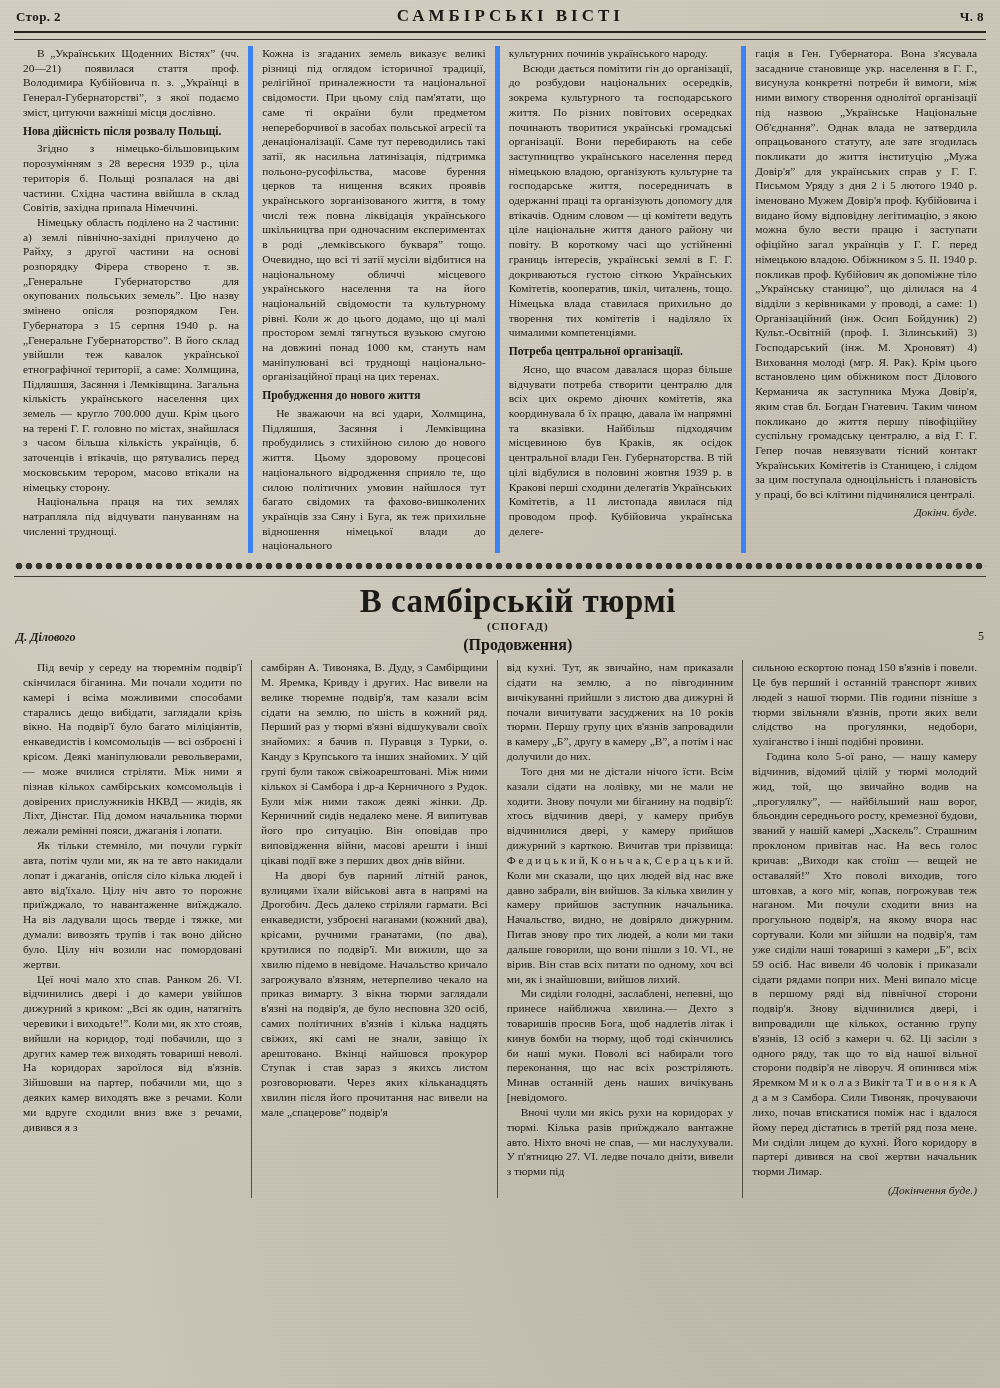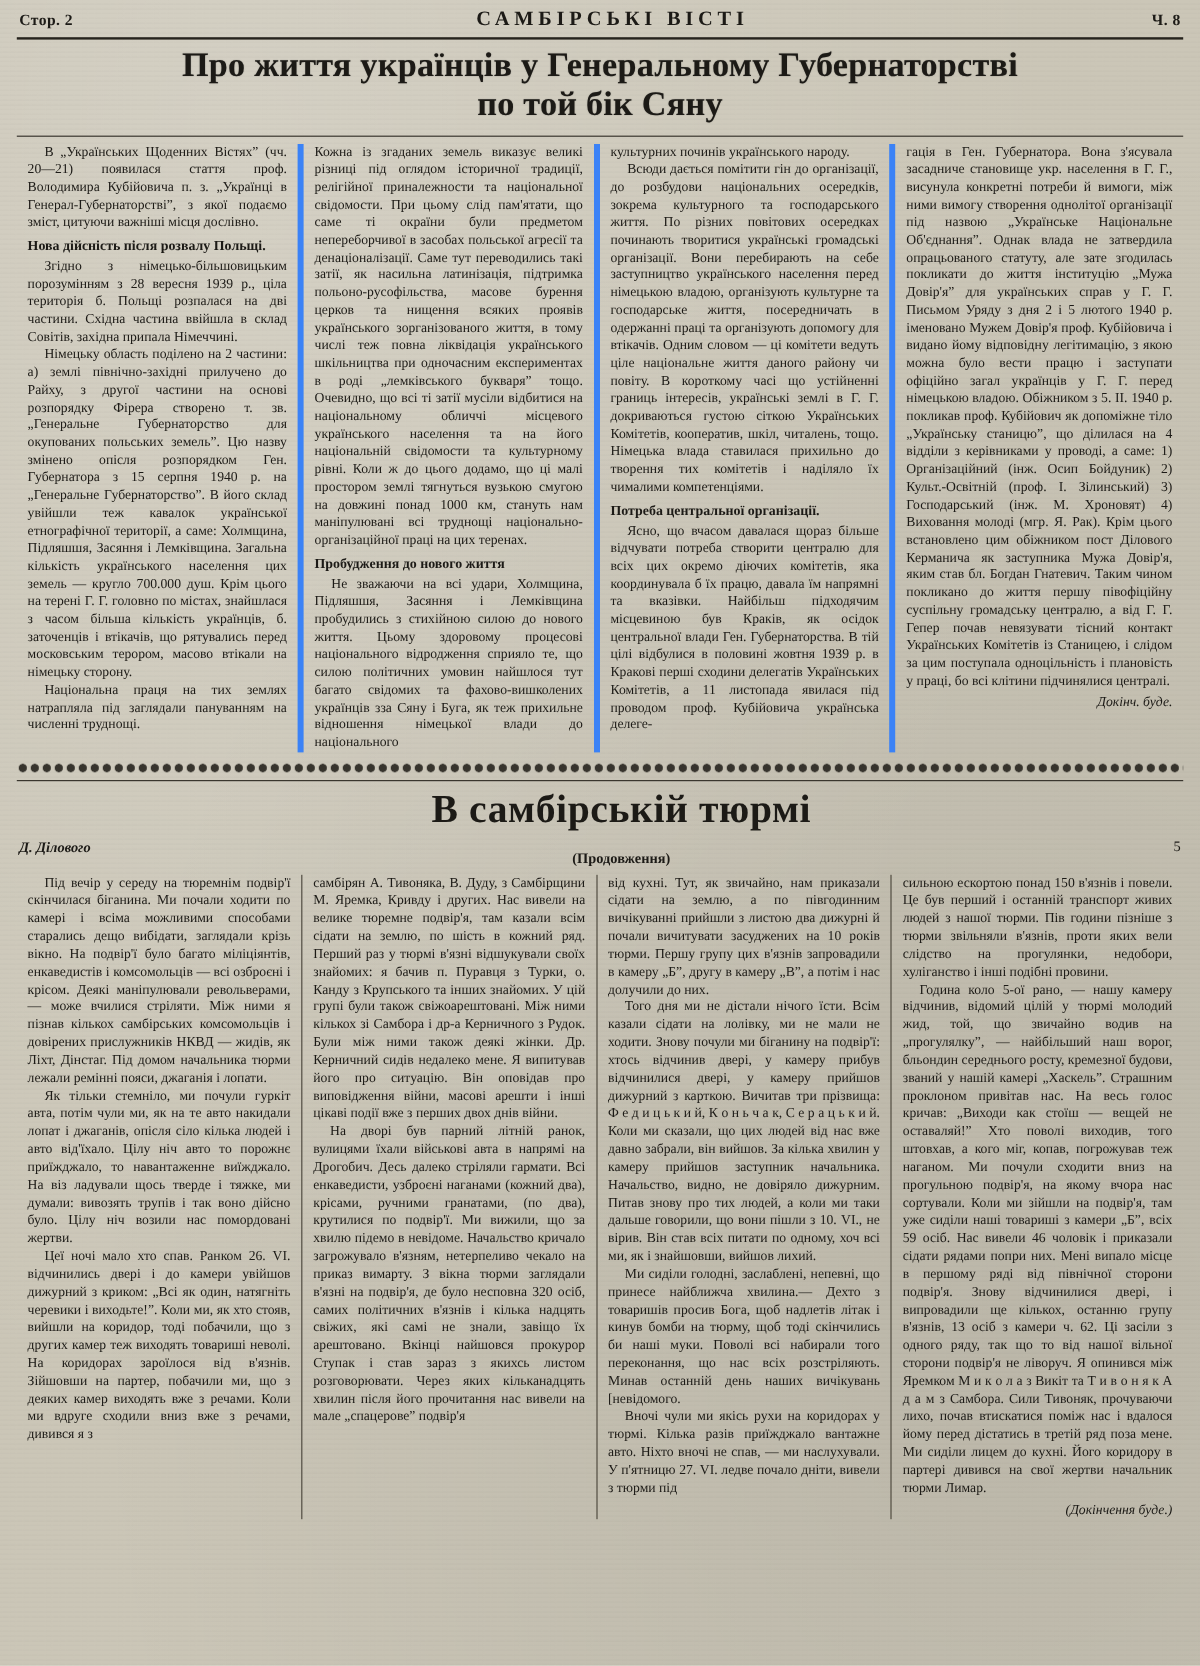--- a/index.html
+++ b/index.html
@@ -94,21 +94,21 @@
   }
   .byline{
     font-style:italic;font-weight:bold;font-size:12px;
     padding-bottom:9px;white-space:nowrap;
   }
   .title2wrap{flex:1;text-align:center;}
   .title2{
     font-weight:bold;font-size:33px;letter-spacing:.5px;line-height:1;
   }
   .subt{font-weight:bold;font-size:11px;letter-spacing:1px;margin-top:2px;}
-  .subt2{font-weight:bold;font-size:12px;margin-top:16px;}
+  .subt2{font-weight:bold;font-size:16px;margin-top:4px;}
   .pagenum{font-size:12px;padding-bottom:10px;width:24px;text-align:right;}
 
   .cols2{
     display:flex;font-size:11.4px;line-height:1.3;text-align:justify;
     margin-top:6px;
     justify-content:space-between;
   }
   .cols2 .col + .col{border-left:1px solid #524c42;}
   .end{text-align:right;font-style:italic;margin-top:4px;}
 </style>
@@ -120,34 +120,30 @@
 
 <div class="inner">
 
   <div class="masthead">
     <div class="left">Стор. 2</div>
     <div class="mid">САМБІРСЬКІ ВІСТІ</div>
     <div class="right">Ч. 8</div>
   </div>
   <div class="rule"></div>
 
-  <div class="headline">
-    <div>Про життя українців у Генеральному Губернаторстві</div>
-    <div>по той бік Сяну</div>
-  </div>
   <div class="rule thin"></div>
 
   <div class="cols">
 
     <div class="col c1">
       <p>В „Українських Щоденних Вістях” (чч. 20—21) появилася стаття проф. Володимира Кубійовича п. з. „Українці в Генерал-Губернаторстві”, з якої подаємо зміст, цитуючи важніші місця дослівно.</p>
       <div class="subhead">Нова дійсність після розвалу Польщі.</div>
       <p>Згідно з німецько-більшовицьким порозумінням з 28 вересня 1939 р., ціла територія б. Польщі розпалася на дві частини. Східна частина ввійшла в склад Совітів, західна припала Німеччині.</p>
       <p>Німецьку область поділено на 2 частини: а) землі північно-західні прилучено до Райху, з другої частини на основі розпорядку Фірера створено т. зв. „Генеральне Губернаторство для окупованих польських земель”. Цю назву змінено опісля розпорядком Ген. Губернатора з 15 серпня 1940 р. на „Генеральне Губернаторство”. В його склад увійшли теж кавалок української етнографічної території, а саме: Холмщина, Підляшшя, Засяння і Лемківщина. Загальна кількість українського населення цих земель — кругло 700.000 душ. Крім цього на терені Г. Г. головно по містах, знайшлася з часом більша кількість українців, б. заточенців і втікачів, що рятувались перед московським терором, масово втікали на німецьку сторону.</p>
-      <p>Національна праця на тих землях натрапляла під заглядали пануванням на численні труднощі.</p>
+      <p>Національна праця на тих землях натрапляла під відчувати пануванням на численні труднощі.</p>
     </div>
 
     <div class="col c2">
       <p class="noind">Кожна із згаданих земель виказує великі різниці під оглядом історичної традиції, релігійної приналежности та національної свідомости. При цьому слід пам'ятати, що саме ті окраїни були предметом непереборчивої в засобах польської агресії та денаціоналізації. Саме тут переводились такі затії, як насильна латинізація, підтримка польоно-русофільства, масове бурення церков та нищення всяких проявів українського зорганізованого життя, в тому числі теж повна ліквідація українського шкільництва при одночасним експериментах в роді „лемківського букваря” тощо. Очевидно, що всі ті затії мусіли відбитися на національному обличчі місцевого українського населення та на його національній свідомости та культурному рівні. Коли ж до цього додамо, що ці малі простором землі тягнуться вузькою смугою на довжині понад 1000 км, стануть нам маніпулювані всі труднощі національно-організаційної праці на цих теренах.</p>
       <div class="subhead">Пробудження до нового життя</div>
       <p>Не зважаючи на всі удари, Холмщина, Підляшшя, Засяння і Лемківщина пробудились з стихійною силою до нового життя. Цьому здоровому процесові національного відродження сприяло те, що силою політичних умовин найшлося тут багато свідомих та фахово-вишколених українців зза Сяну і Буга, як теж прихильне відношення німецької влади до національного</p>
     </div>
 
     <div class="col c3">
       <p class="noind">культурних починів українського народу.</p>
@@ -162,20 +158,21 @@
     </div>
   </div>
 
   <div class="orn"></div>
   <div class="rule thin"></div>
 
   <div class="head2">
     <div class="byline">Д. Ділового</div>
     <div class="title2wrap">
       <div class="title2">В самбірській тюрмі</div>
+      <div class="subt">(СПОГАД)</div>
       <div class="subt2">(Продовження)</div>
     </div>
     <div class="pagenum">5</div>
   </div>
 
   <div class="cols2">
     <div class="col c1">
       <p>Під вечір у середу на тюремнім подвір'ї скінчилася біганина. Ми почали ходити по камері і всіма можливими способами старались дещо вибідати, заглядали крізь вікно. На подвір'ї було багато міліціянтів, енкаведистів і комсомольців — всі озброєні і крісом. Деякі маніпулювали револьверами, — може вчилися стріляти. Між ними я пізнав кількох самбірських комсомольців і довірених прислужників НКВД — жидів, як Ліхт, Дінстаг. Під домом начальника тюрми лежали ремінні пояси, джаганія і лопати.</p>
       <p>Як тільки стемніло, ми почули гуркіт авта, потім чули ми, як на те авто накидали лопат і джаганів, опісля сіло кілька людей і авто від'їхало. Цілу ніч авто то порожнє приїжджало, то навантаженне виїжджало. На віз ладували щось тверде і тяжке, ми думали: вивозять трупів і так воно дійсно було. Цілу ніч возили нас помордовані жертви.</p>
       <p>Цеї ночі мало хто спав. Ранком 26. VI. відчинились двері і до камери увійшов дижурний з криком: „Всі як один, натягніть черевики і виходьте!”. Коли ми, як хто стояв, вийшли на коридор, тоді побачили, що з других камер теж виходять товариші неволі. На коридорах зароїлося від в'язнів. Зійшовши на партер, побачили ми, що з деяких камер виходять вже з речами. Коли ми вдруге сходили вниз вже з речами, дивився я з</p>

